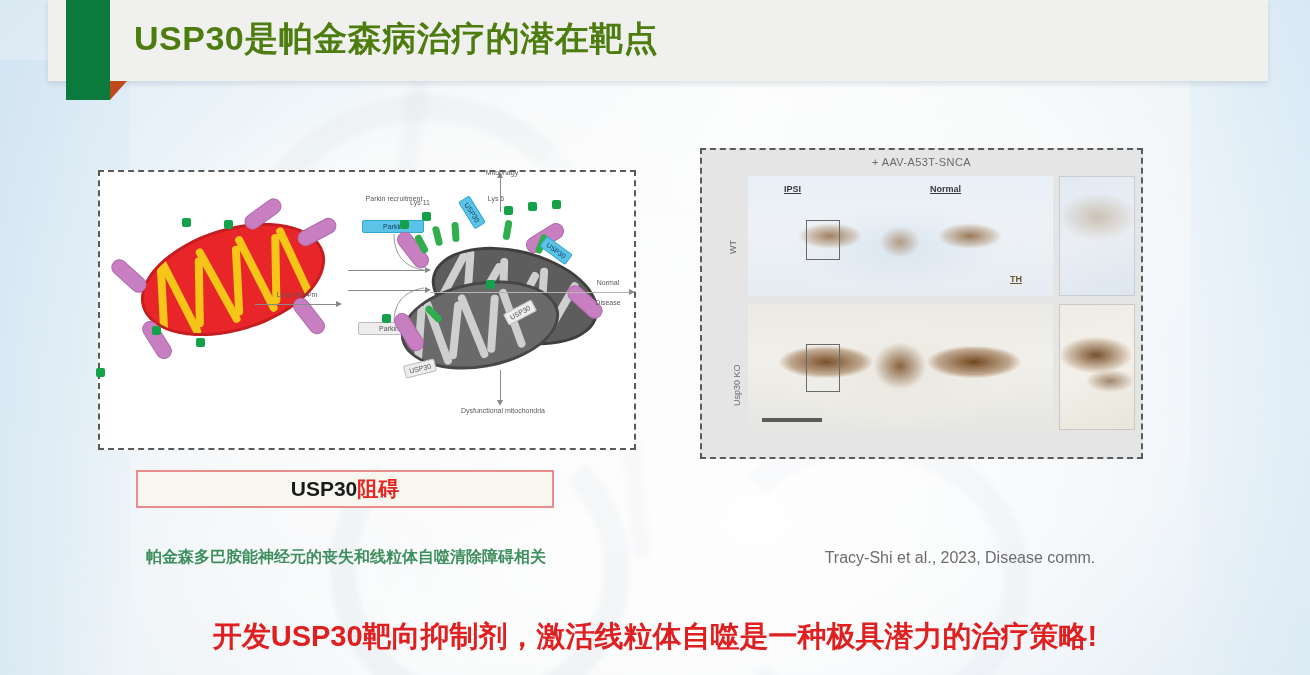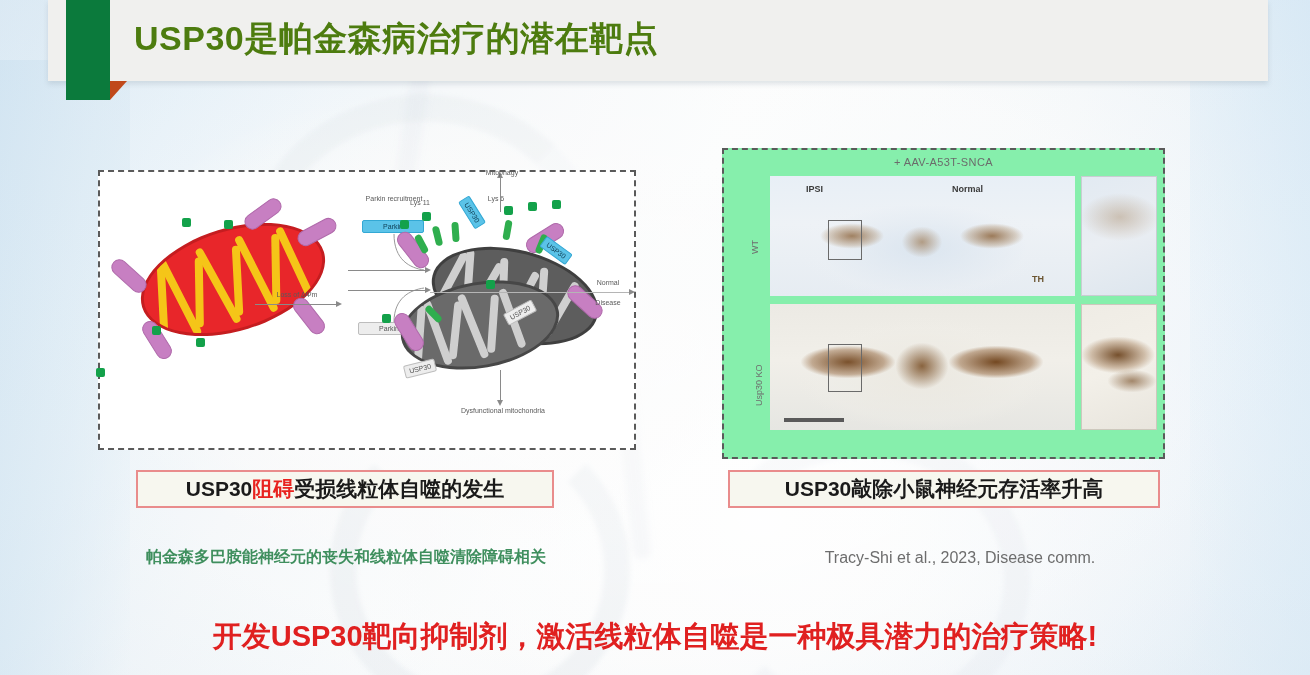--- a/index.html
+++ b/index.html
@@ -79,21 +79,21 @@
     z-index: 4;
   }
 
   
   .fig-frame {
     position: absolute;
     border: 2px dashed #5a5a5a;
     background: #ffffff;
   }
   .fig-left  { left: 98px;  top: 170px; width: 538px; height: 280px; }
-  .fig-right { left: 722px; top: 148px; width: 443px; height: 311px; background: #86efac; }
+  .fig-right { left: 700px; top: 148px; width: 443px; height: 311px; background: #e5e5e5; }
 
   
   .lf { position: absolute; inset: 0; }
   .mito {
     position: absolute;
     border-radius: 50%;
   }
   .mito-red {
     left: 38px; top: 56px; width: 190px; height: 103px;
     background: #e8262a;
@@ -214,21 +214,21 @@
   }
   .ihc-zoom-ko {
     left: 357px; top: 154px; width: 76px; height: 126px;
     background:
       radial-gradient(ellipse 44px 22px at 36px 50px, rgba(96,52,12,0.85) 0%, rgba(140,92,46,0.35) 60%, rgba(0,0,0,0) 84%),
       radial-gradient(ellipse 30px 14px at 50px 76px, rgba(110,66,24,0.6) 0%, rgba(0,0,0,0) 82%),
       linear-gradient(160deg, #efece5 0%, #f3f0e9 50%, #e8e5dd 100%);
     border: 1px solid #cdc8bd;
   }
   .ihc-note {
-    position: absolute; font-size: 9px; font-weight: bold; color: #3a3a3a;
+    position: absolute; font-size: 9px; font-weight: bold; color: #3a3a3a; text-decoration: underline;
   }
   .ihc-roi {
     position: absolute; border: 1px solid #6a6a6a; background: rgba(255,255,255,0.05);
   }
   .scalebar {
     position: absolute; height: 4px; background: #5a5a5a;
   }
 
   
   .cap-box {
@@ -402,25 +402,21 @@
     <div class="ihc ihc-ko">
       <div class="ihc-roi" style="left:58px;top:40px;width:34px;height:48px;"></div>
       <div class="scalebar" style="left:14px;bottom:8px;width:60px;"></div>
     </div>
     <div class="ihc ihc-zoom-ko"></div>
   </div>
 
   <div class="cap-box cap-left">
     <span>USP30</span>
       <span class="cap-red">阻碍</span>
-      <span>受损线粒体自噬的发生</span>
   </div>
 
-  <div class="cap-box cap-right">
-    <span>USP30敲除小鼠神经元存活率升高</span>
-  </div>
 
   <div class="sub-green">帕金森多巴胺能神经元的丧失和线粒体自噬清除障碍相关</div>
   <div class="sub-cite">Tracy-Shi et al., 2023, Disease comm.</div>
 
   <div class="conclusion">开发USP30靶向抑制剂，激活线粒体自噬是一种极具潜力的治疗策略!</div>
 
 </div>
 
 </body></html>

